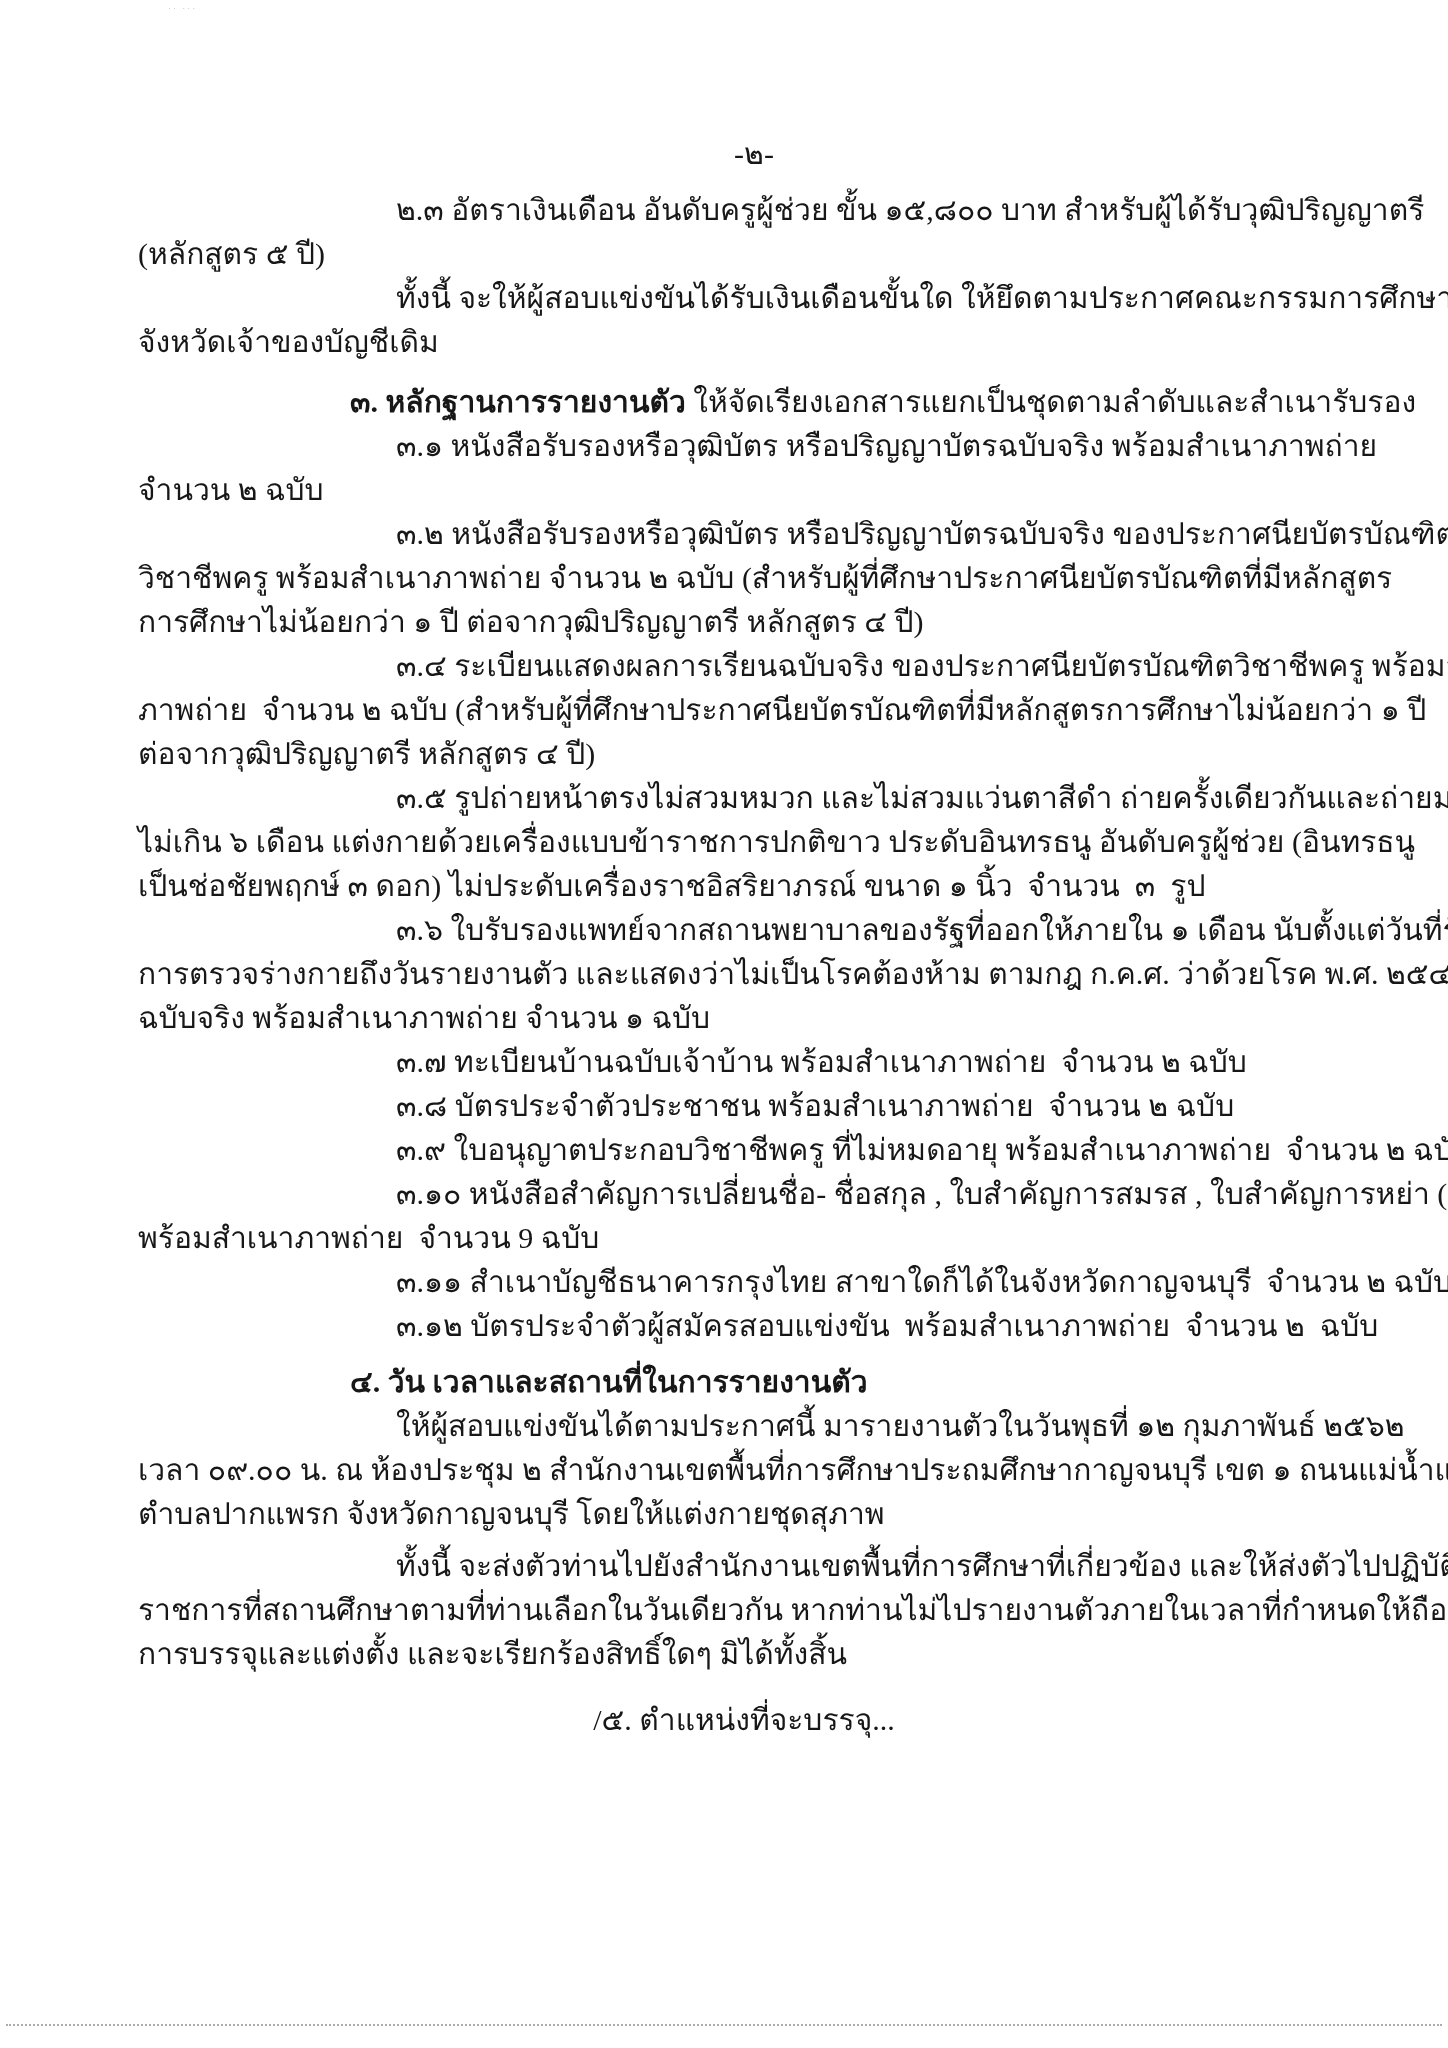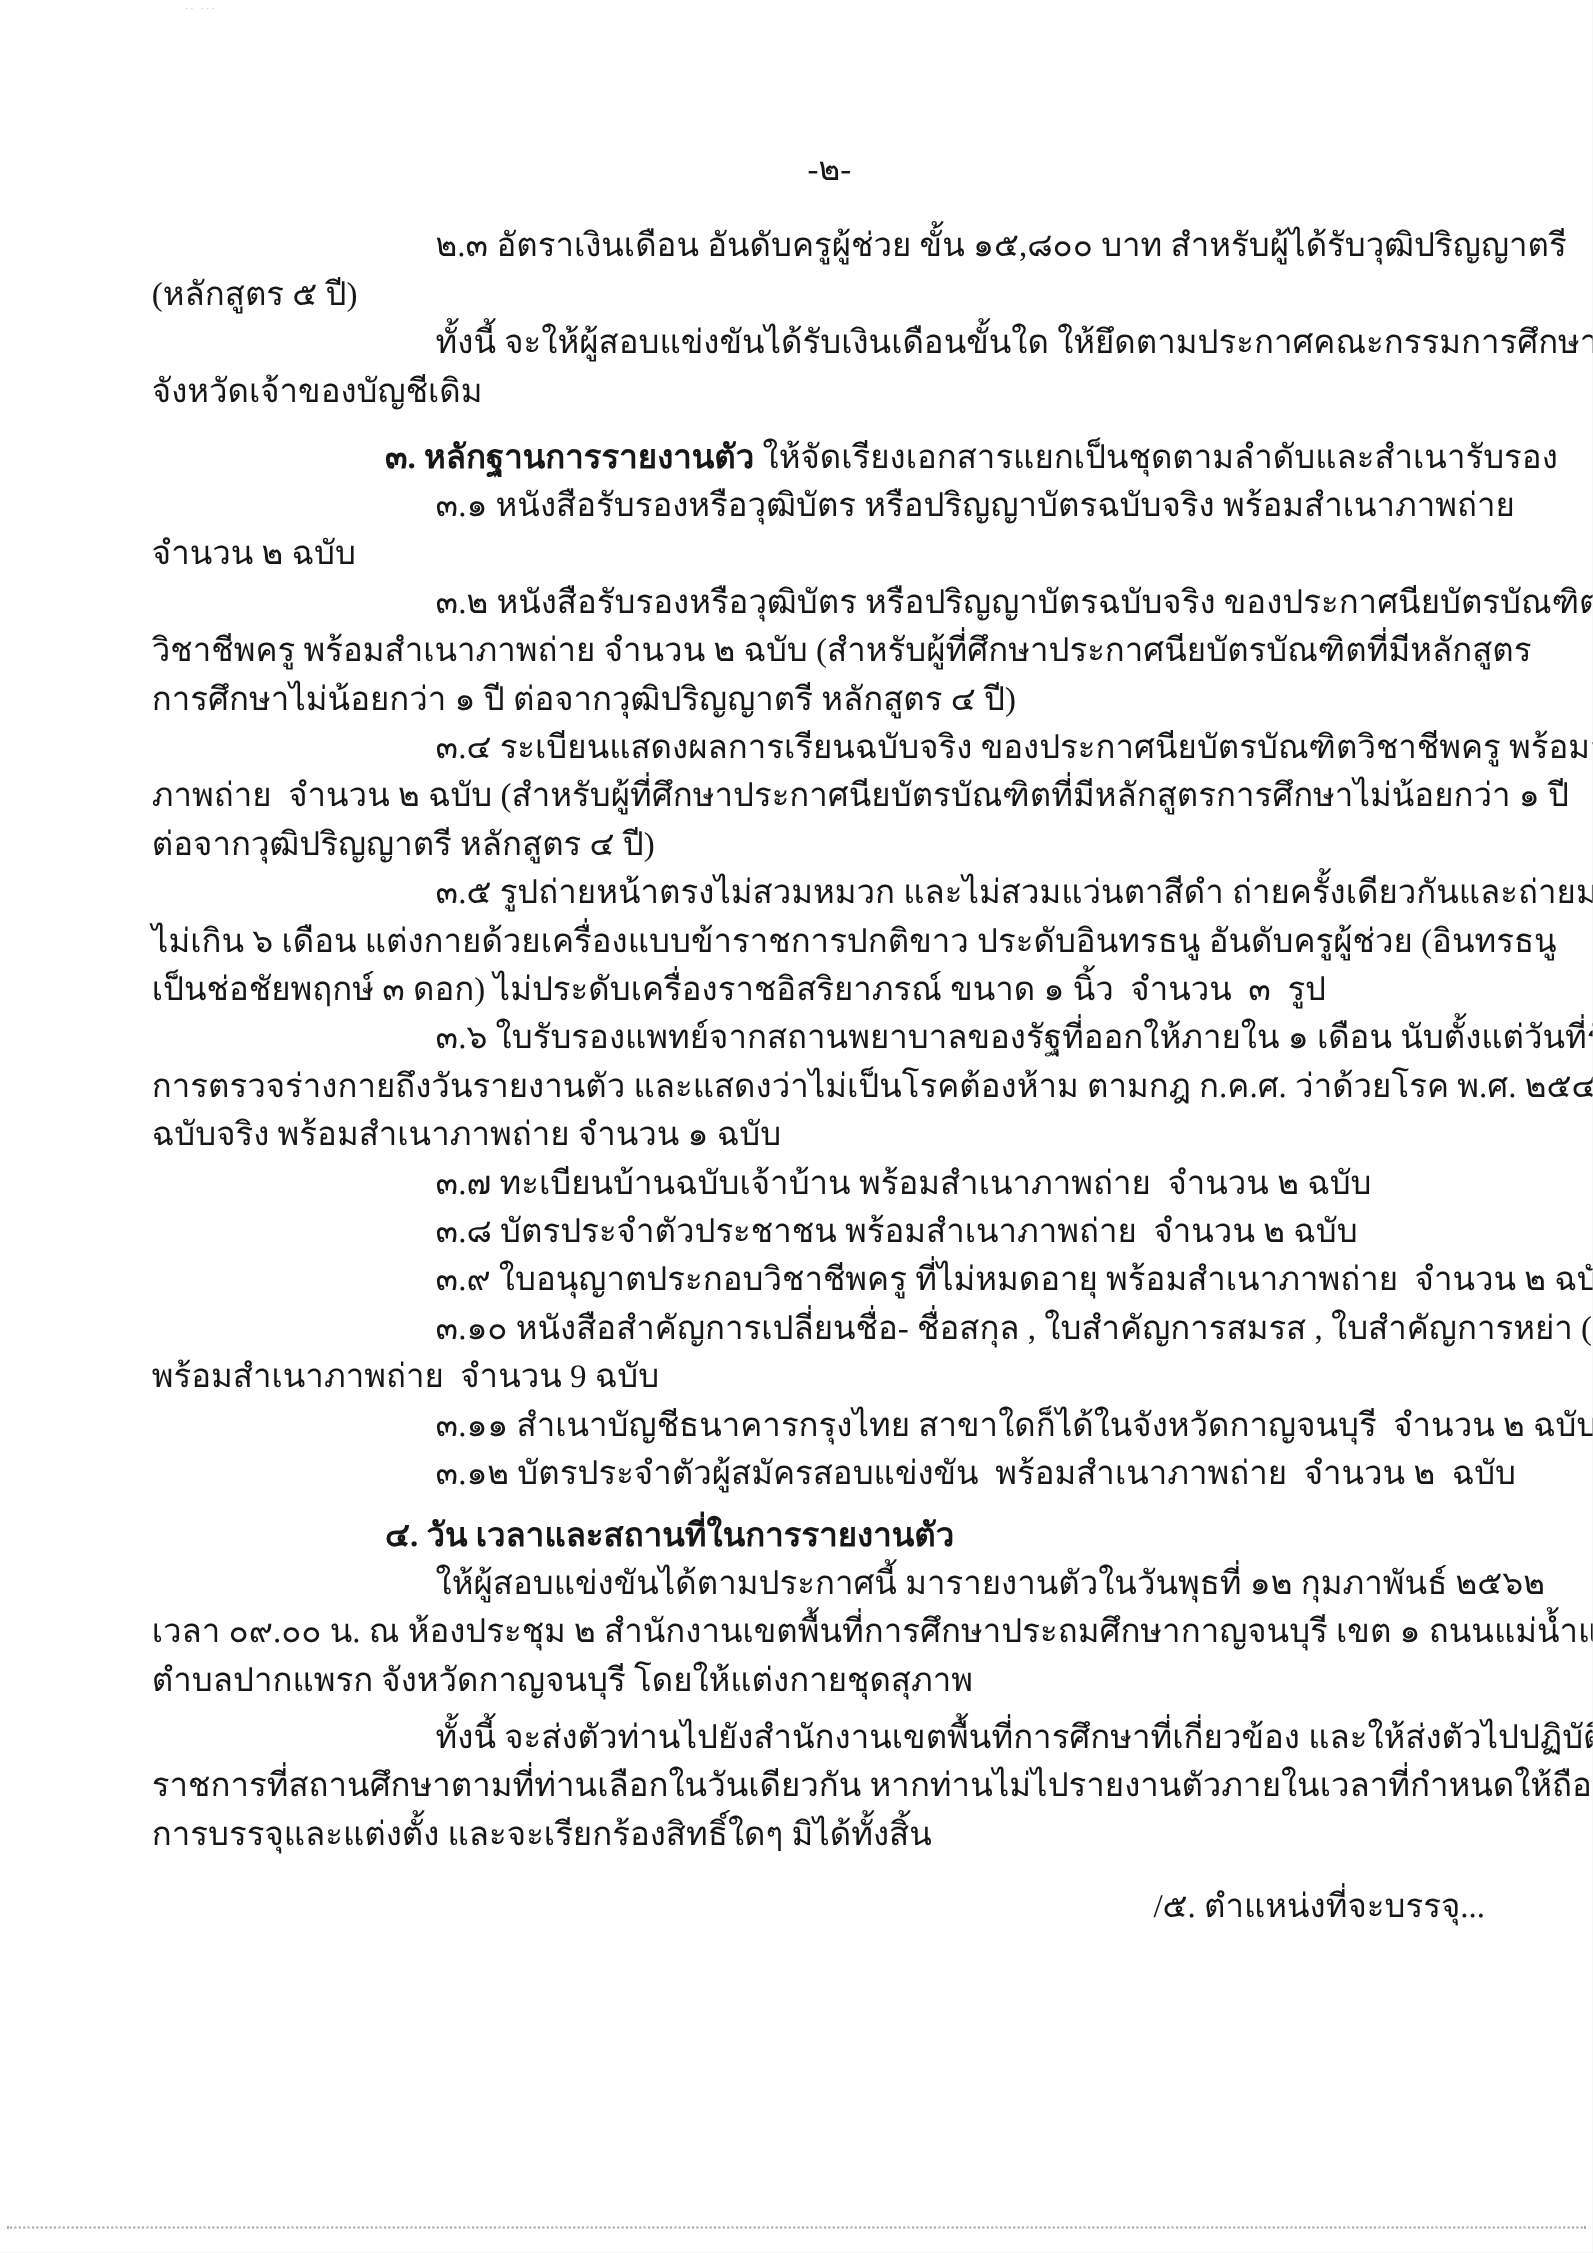--- a/index.html
+++ b/index.html
@@ -33,37 +33,37 @@
     position: absolute;
     top: 130px;
     left: 60px;
     right: 0;
     text-align: center;
     font-size: 30px;
   }
   .content {
     position: absolute;
     left: 138px;
-    top: 202px;
+    top: 188px;
     width: 1212px;
   }
   .line {
     line-height: 44px;
     font-size: 30px;
     white-space: pre;
   }
   .line.item    { padding-left: 258px; }
   .line.heading { padding-left: 212px; }
   .gap-lg { margin-top: 16px; }
   .gap-md { margin-top: 12px; }
   .gap-sm { margin-top: 8px; }
   .bold { font-weight: bold; text-align: right; }
   .footer-note {
     margin-top: 22px;
-    text-align: right;
+    text-align: center;
     font-size: 30px;
     line-height: 44px;
     white-space: pre;
   }
   .bottom-dotted-line {
     position: absolute;
     left: 6px;
     right: 6px;
     top: 2024px;
     height: 0;

